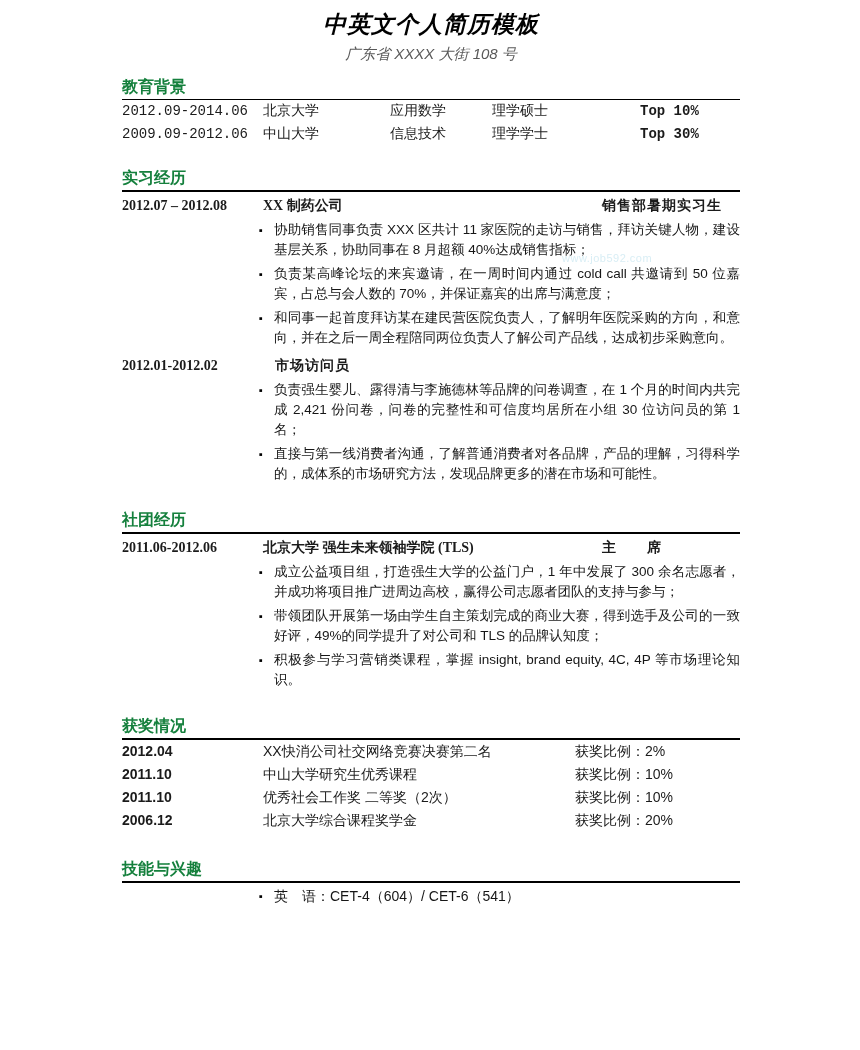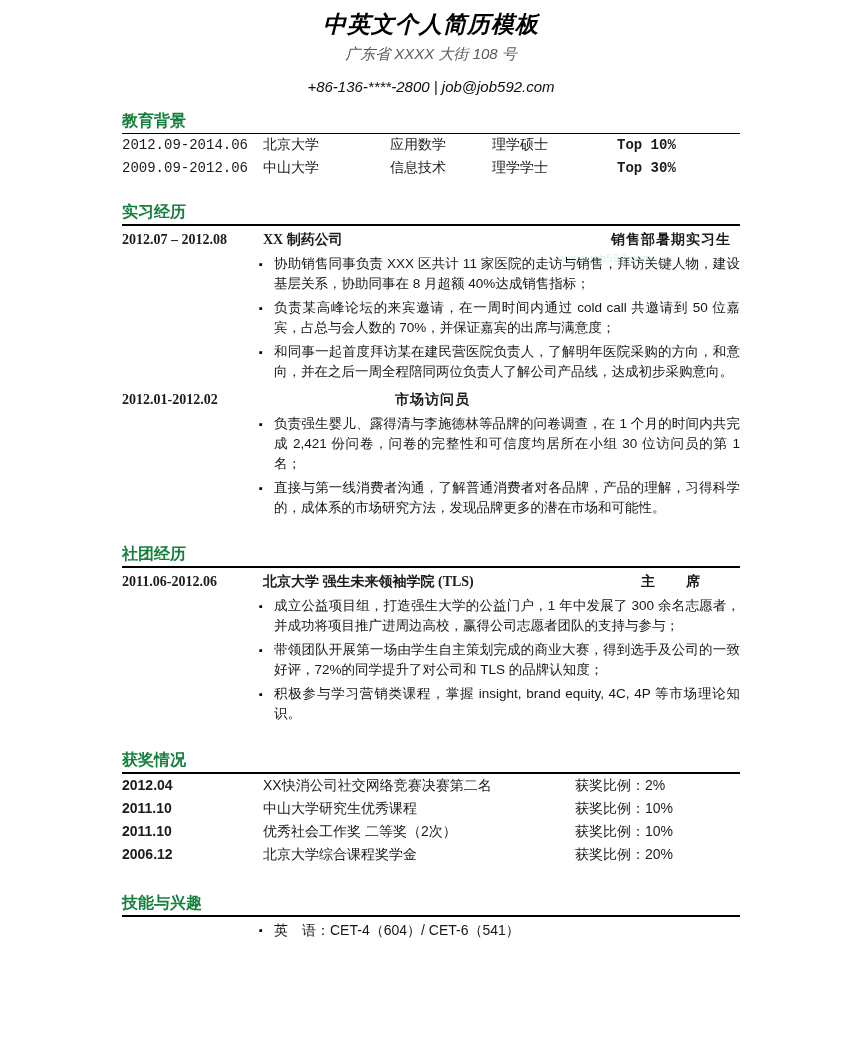--- a/index.html
+++ b/index.html
@@ -43,30 +43,30 @@
   .rule{height:0;border-bottom:2.5px solid #000;}
   .rule.thin{border-bottom-width:1.5px;}
   
   .edu-row{
     display:grid;
     grid-template-columns:141px 127px 102px 125px 1fr;
     font-size:14px;line-height:15px;
     padding:4px 0;
     font-family:Liberation Mono, monospace;
   }
-  .edu-row .rank{font-weight:bold;}
+  .edu-row .rank{font-weight:bold;margin-left:23px;}
   
   .entry-head{
     display:grid;
     grid-template-columns:141px 1fr 150px;
     font-size:14px;line-height:20px;font-weight:bold;
     padding:4px 0 2px 0;
     font-family:Liberation Serif, serif;
   }
-  .entry-head .role{text-align:center;padding-left:12px;letter-spacing:1px;}
+  .entry-head .role{text-align:left;padding-left:12px;letter-spacing:1px;}
   ul.bullets{
     margin:2px 0 0 136px;padding:0;list-style:none;
   }
   ul.bullets li{
     position:relative;
     padding-left:16px;
     font-size:13.5px;line-height:20px;
     text-align:justify;
     margin-bottom:4px;
     color:#161616;
@@ -105,21 +105,20 @@
 <body>
 
 <div class="page">
   <span class="watermark">www.job592.com</span>
 
   <div class="content">
 
     <div class="hdr">
       <h1>中英文个人简历模板</h1>
       <div class="addr">广东省 XXXX 大街 108 号</div>
-      <div class="contact">+86-136-****-2800 | job@job592.com</div>
     </div>
 
     <section class="sec-edu">
       <h2 class="sec">教育背景</h2>
       <div class="rule thin"></div>
       <div class="edu-row">
         <span>2012.09-2014.06</span>
         <span>北京大学</span>
         <span>应用数学</span>
         <span>理学硕士</span>
@@ -168,21 +167,21 @@
       <div class="rule"></div>
 
       <div>
         <div class="entry-head">
           <span>2011.06-2012.06</span>
           <span>北京大学 强生未来领袖学院 (TLS)</span>
           <span class="role">主　　席</span>
         </div>
         <ul class="bullets">
           <li>成立公益项目组，打造强生大学的公益门户，1 年中发展了 300 余名志愿者，并成功将项目推广进周边高校，赢得公司志愿者团队的支持与参与；</li>
-          <li>带领团队开展第一场由学生自主策划完成的商业大赛，得到选手及公司的一致好评，72%的同学提升了对公司和 TLS 的品牌认知度；</li>
+          <li>带领团队开展第一场由学生自主策划完成的商业大赛，得到选手及公司的一致好评，49%的同学提升了对公司和 TLS 的品牌认知度；</li>
           <li>积极参与学习营销类课程，掌握 insight, brand equity, 4C, 4P 等市场理论知识。</li>
         </ul>
       </div>
 
     </section>
 
     <section class="sec-awards">
       <h2 class="sec">获奖情况</h2>
       <div class="rule"></div>
       <div class="award-row">

